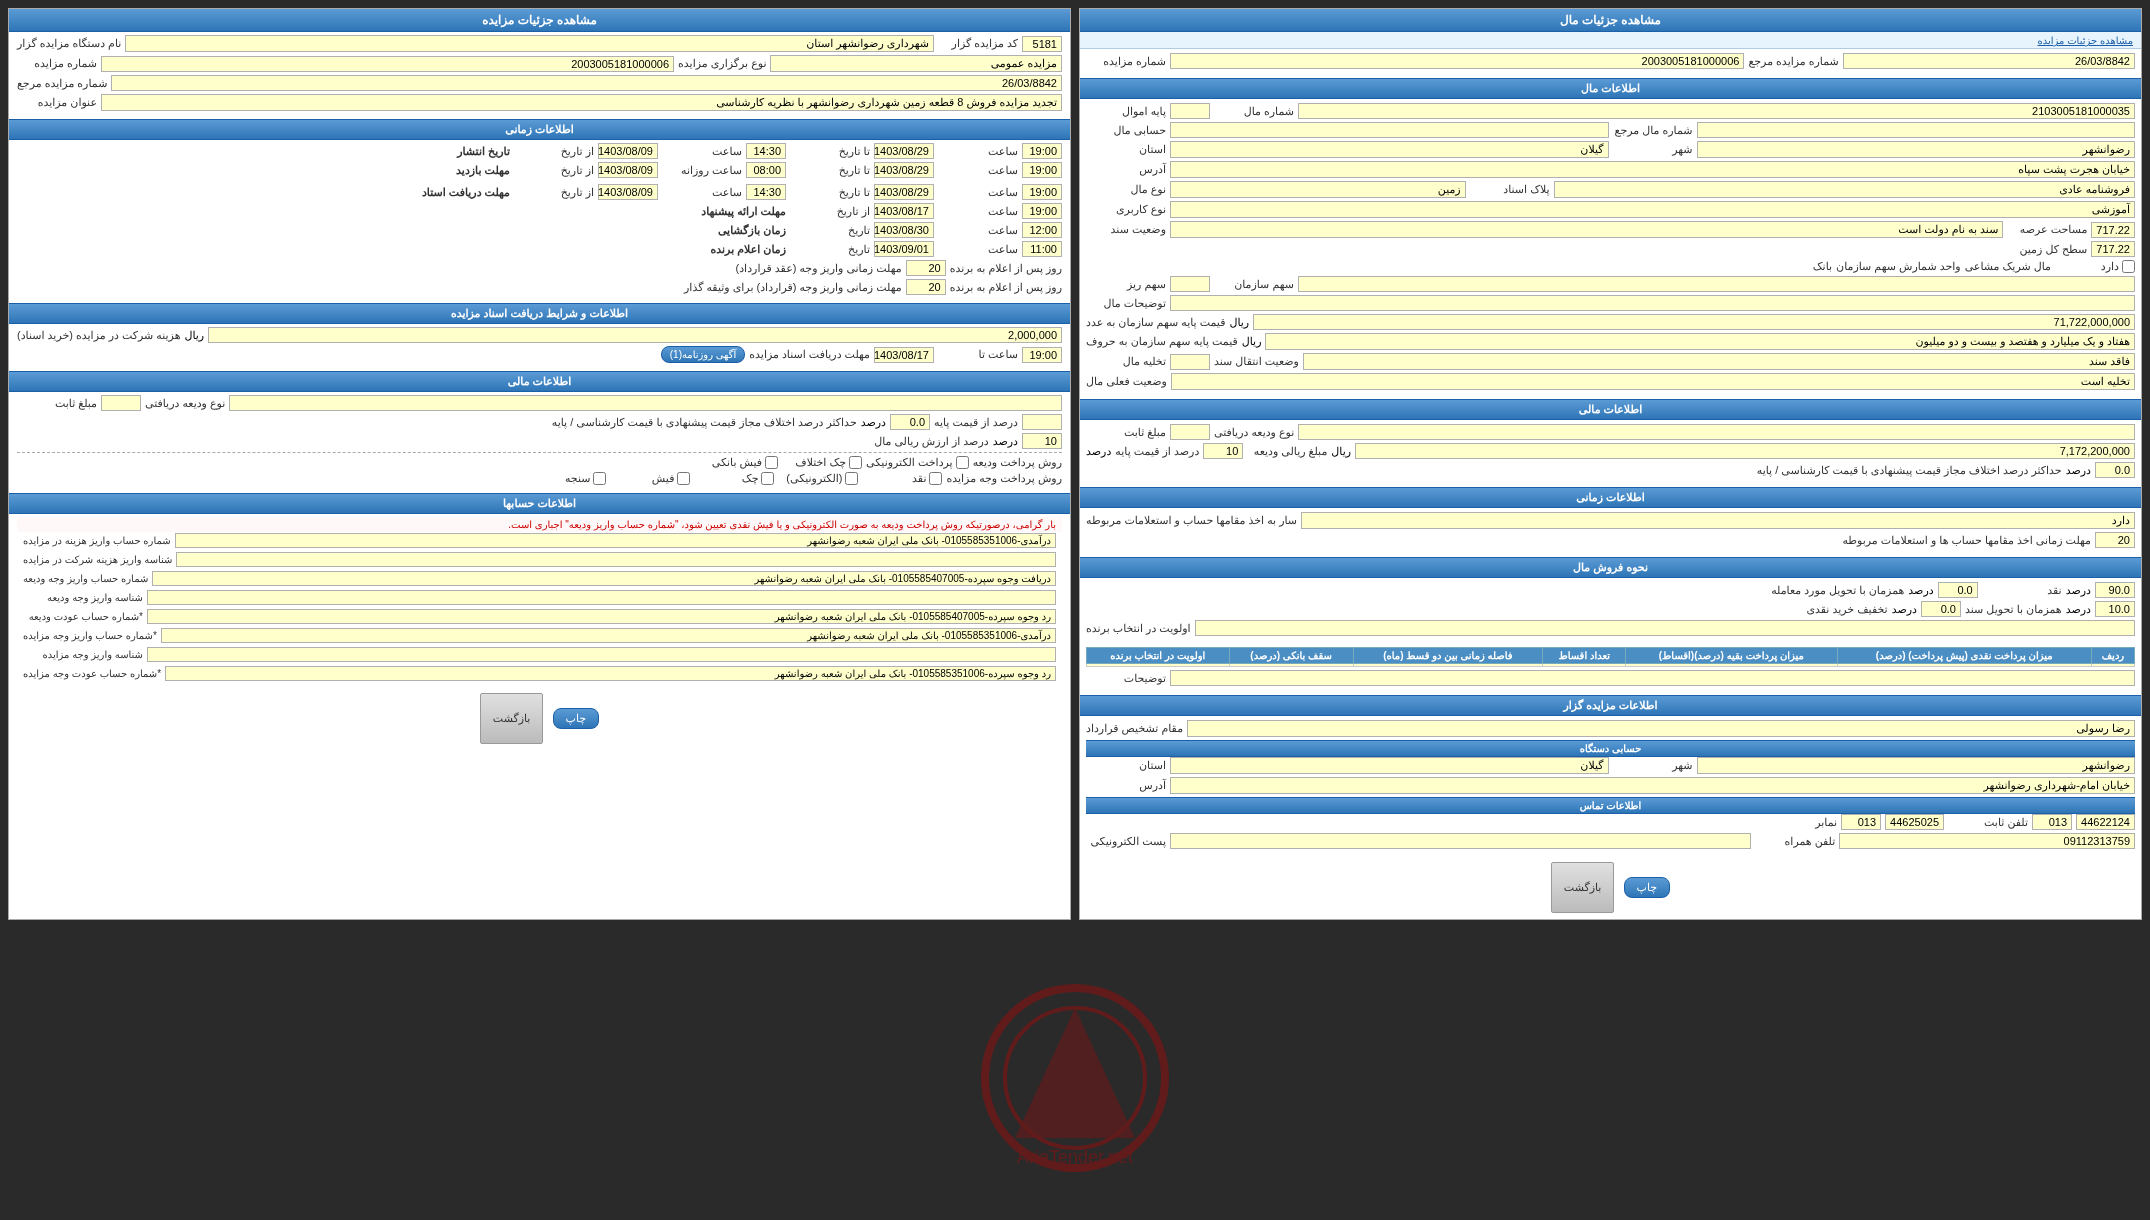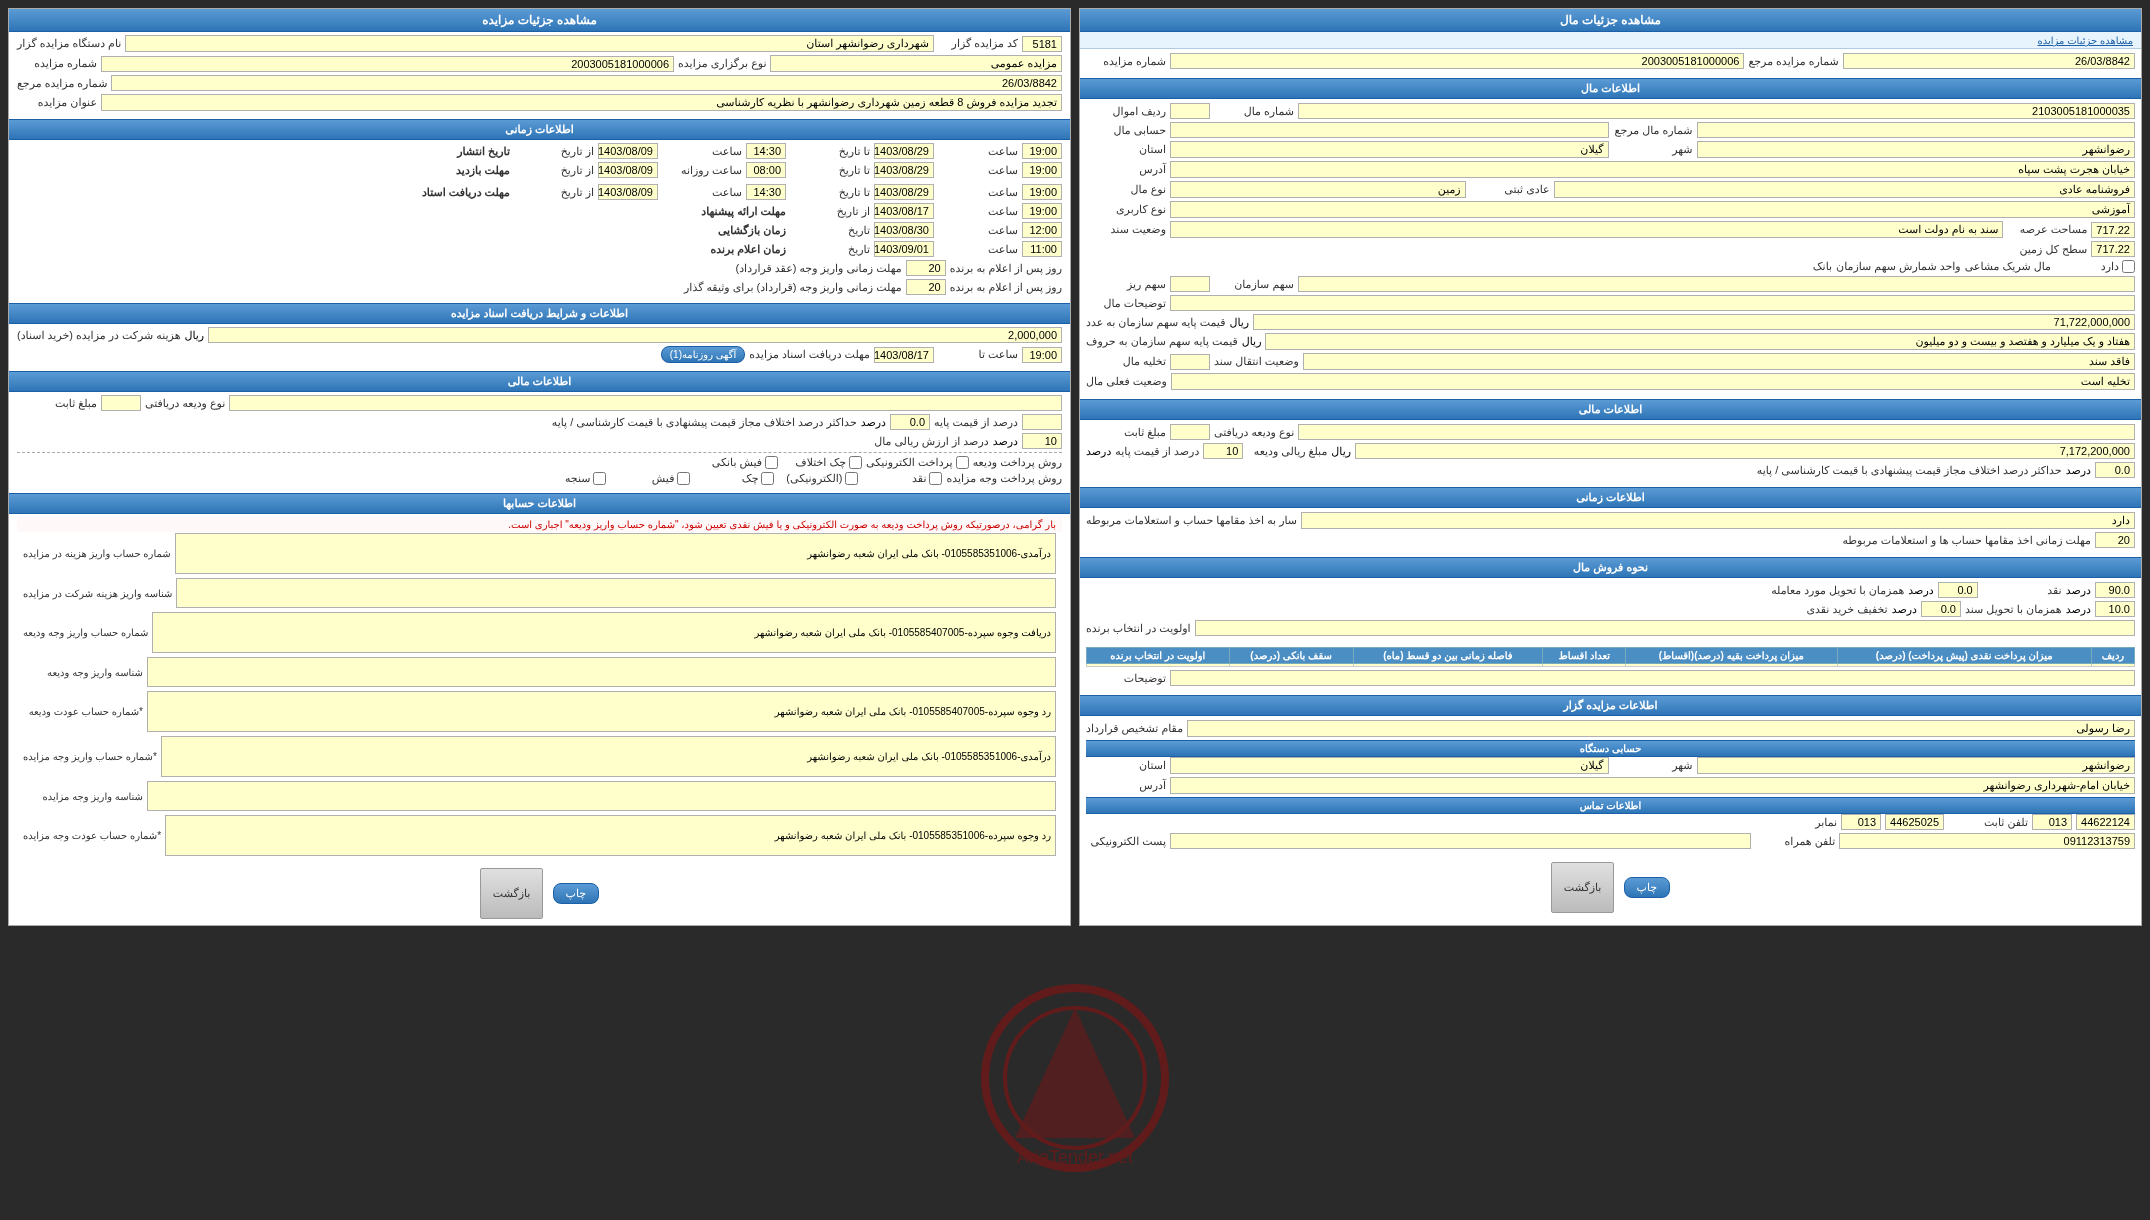--- a/index.html
+++ b/index.html
@@ -124,21 +124,21 @@
     }
     .account-label {
       color: #333;
       min-width: 120px;
       text-align: right;
       font-size: 10px;
     }
     .account-field {
       background: #ffffcc;
       border: 1px solid #b0b0b0;
-      padding: 14px 4px;
+      padding: 1px 4px;
       flex: 1;
       font-size: 10px;
       min-height: 15px;
     }
     .watermark {
       position: fixed;
       bottom: 40px;
       left: 50%;
       transform: translateX(-50%);
       opacity: 0.35;
@@ -168,41 +168,41 @@
       <label>شماره مزایده</label>
     </div>
   </div>
 
   <div class="blue-header">اطلاعات مال</div>
   <div class="form-section">
     <div class="form-row">
       <span class="field field-wide">2103005181000035</span>
       <label>شماره مال</label>
       <span class="field field-sm"></span>
-      <label>ردیف اموال</label>
+      <label>پایه اموال</label>
     </div>
     <div class="form-row">
       <span class="field field-wide"></span>
       <label>شماره مال مرجع</label>
       <span class="field field-wide"></span>
       <label>حسابی مال</label>
     </div>
     <div class="form-row">
       <span class="field field-md">رضوانشهر</span>
       <label>شهر</label>
       <span class="field field-md">گیلان</span>
       <label>استان</label>
     </div>
     <div class="form-row">
       <span class="field field-wide">خیابان هجرت پشت سپاه</span>
       <label>آدرس</label>
     </div>
     <div class="form-row">
       <span class="field field-wide">فروشنامه عادی</span>
-      <label>عادی ثبتی</label>
+      <label>پلاک اسناد</label>
       <span class="field field-md">زمین</span>
       <label>نوع مال</label>
     </div>
     <div class="form-row">
       <span class="field field-md">آموزشی</span>
       <label>نوع کاربری</label>
     </div>
     <div class="form-row">
       <span class="field field-sm">717.22</span>
       <label>مساحت عرصه</label>

